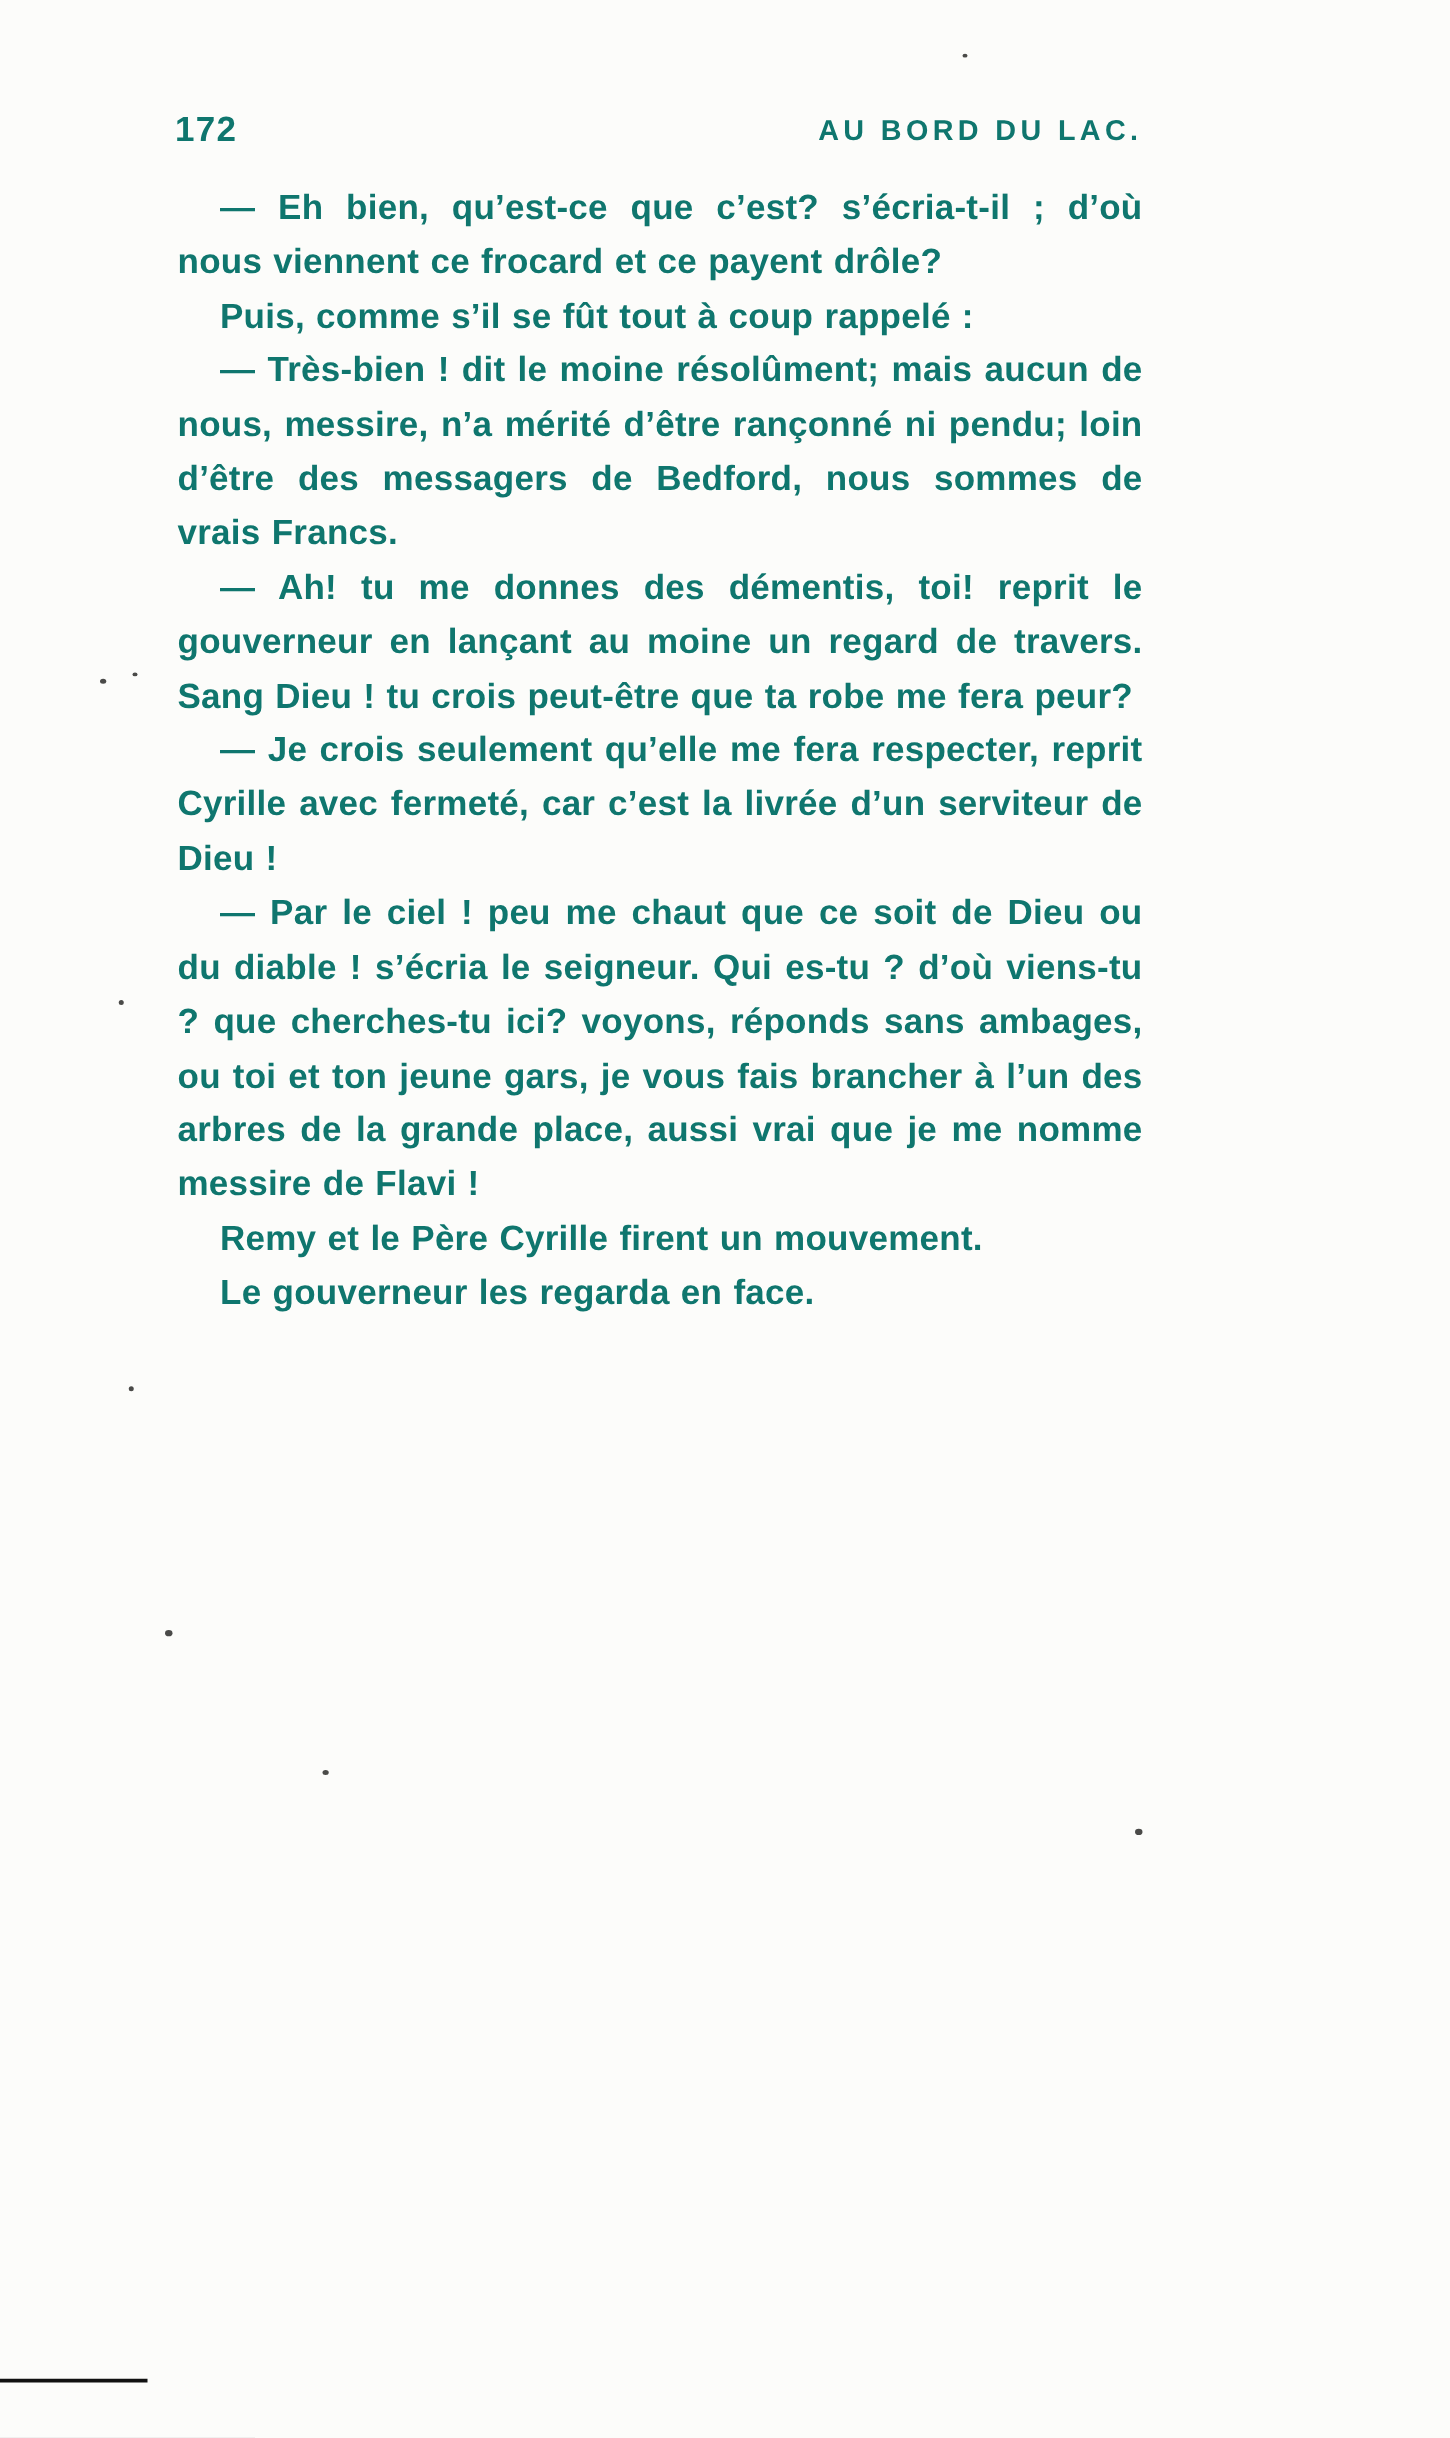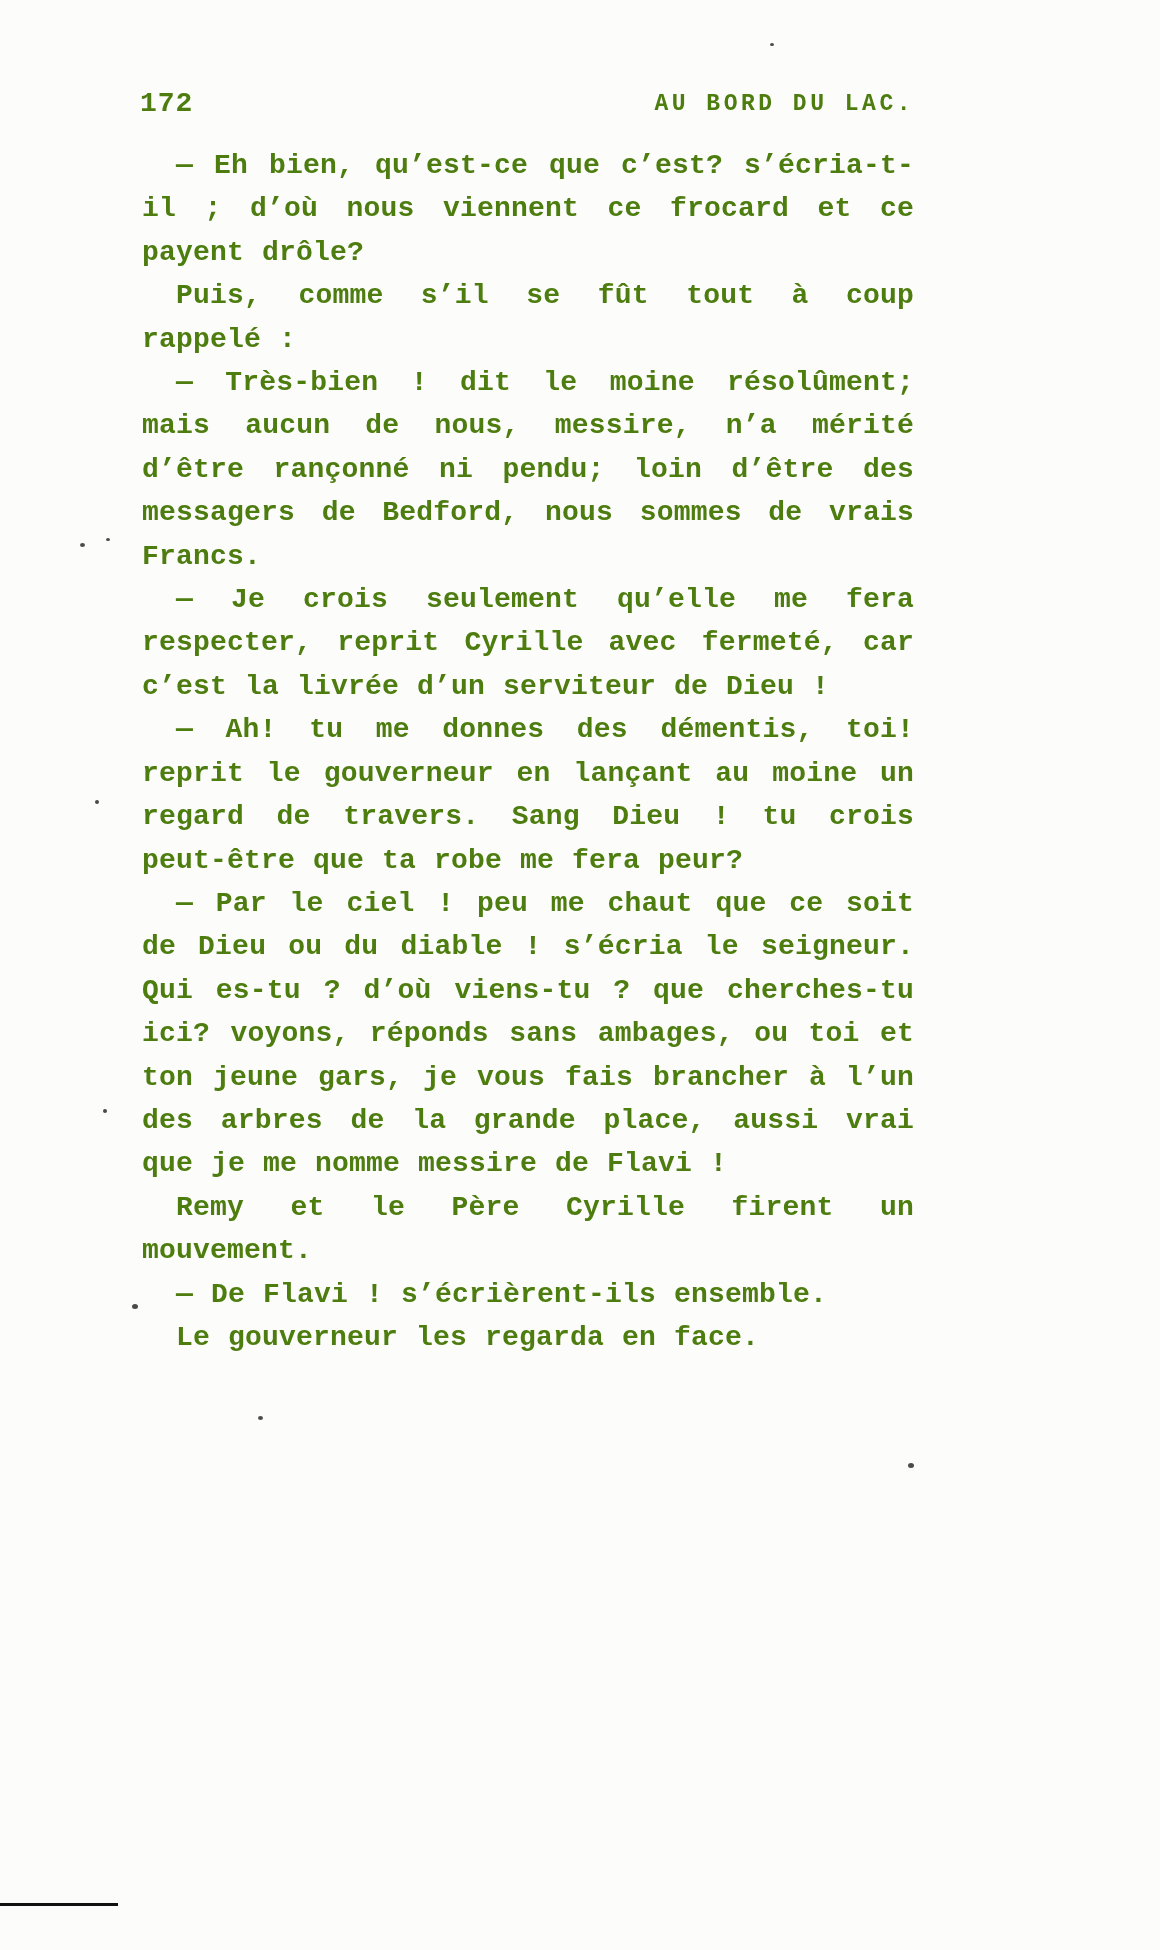--- a/index.html
+++ b/index.html
@@ -7,22 +7,22 @@
     padding: 0;
     background: #e8e8e6;
   }
   .page {
     position: relative;
     width: 1160px;
     height: 1950px;
     margin: 0 auto;
     background: #fcfcfa;
     overflow: hidden;
-    font-family: Liberation Mono, monospace;
-    color: #4d7c0f;
+    font-family: Liberation Sans, sans-serif;
+    color: #0f766e;
   }
   .content {
     position: absolute;
     left: 142px;
     top: 88px;
     width: 772px;
   }
   .header-row {
     position: relative;
     height: 46px;
@@ -78,25 +78,24 @@
 
     <div class="header-row">
       <span class="page-number">172</span>
       <div class="running-header">AU BORD DU LAC.</div>
     </div>
 
     <div class="body-text">
       <p>— Eh bien, qu’est-ce que c’est? s’écria-t-il ; d’où nous viennent ce frocard et ce payent drôle?</p>
       <p>Puis, comme s’il se fût tout à coup rappelé :</p>
       <p>— Très-bien ! dit le moine résolûment; mais aucun de nous, messire, n’a mérité d’être rançonné ni pendu; loin d’être des messagers de Bedford, nous sommes de vrais Francs.</p>
+      <p>— Ah! tu me donnes des démentis, toi! reprit le gouverneur en lançant au moine un regard de travers. Sang Dieu ! tu crois peut-être que ta robe me fera peur?</p>
       <p>— Je crois seulement qu’elle me fera respecter, reprit Cyrille avec fermeté, car c’est la livrée d’un serviteur de Dieu !</p>
-      <p>— Ah! tu me donnes des démentis, toi! reprit le gouverneur en lançant au moine un regard de travers. Sang Dieu ! tu crois peut-être que ta robe me fera peur?</p>
       <p>— Par le ciel ! peu me chaut que ce soit de Dieu ou du diable ! s’écria le seigneur. Qui es-tu ? d’où viens-tu ? que cherches-tu ici? voyons, réponds sans ambages, ou toi et ton jeune gars, je vous fais brancher à l’un des arbres de la grande place, aussi vrai que je me nomme messire de Flavi !</p>
       <p>Remy et le Père Cyrille firent un mouvement.</p>
-      <p>— De Flavi ! s’écrièrent-ils ensemble.</p>
       <p>Le gouverneur les regarda en face.</p>
     </div>
 
   </div>
 
   <span class="scan-speck" style="left:80px;  top:543px;  width:5px; height:4px;"></span>
   <span class="scan-speck" style="left:106px; top:538px;  width:4px; height:3px;"></span>
   <span class="scan-speck" style="left:95px;  top:800px;  width:4px; height:4px;"></span>
   <span class="scan-speck" style="left:132px; top:1304px; width:6px; height:5px;"></span>
   <span class="scan-speck" style="left:103px; top:1109px; width:4px; height:4px;"></span>

